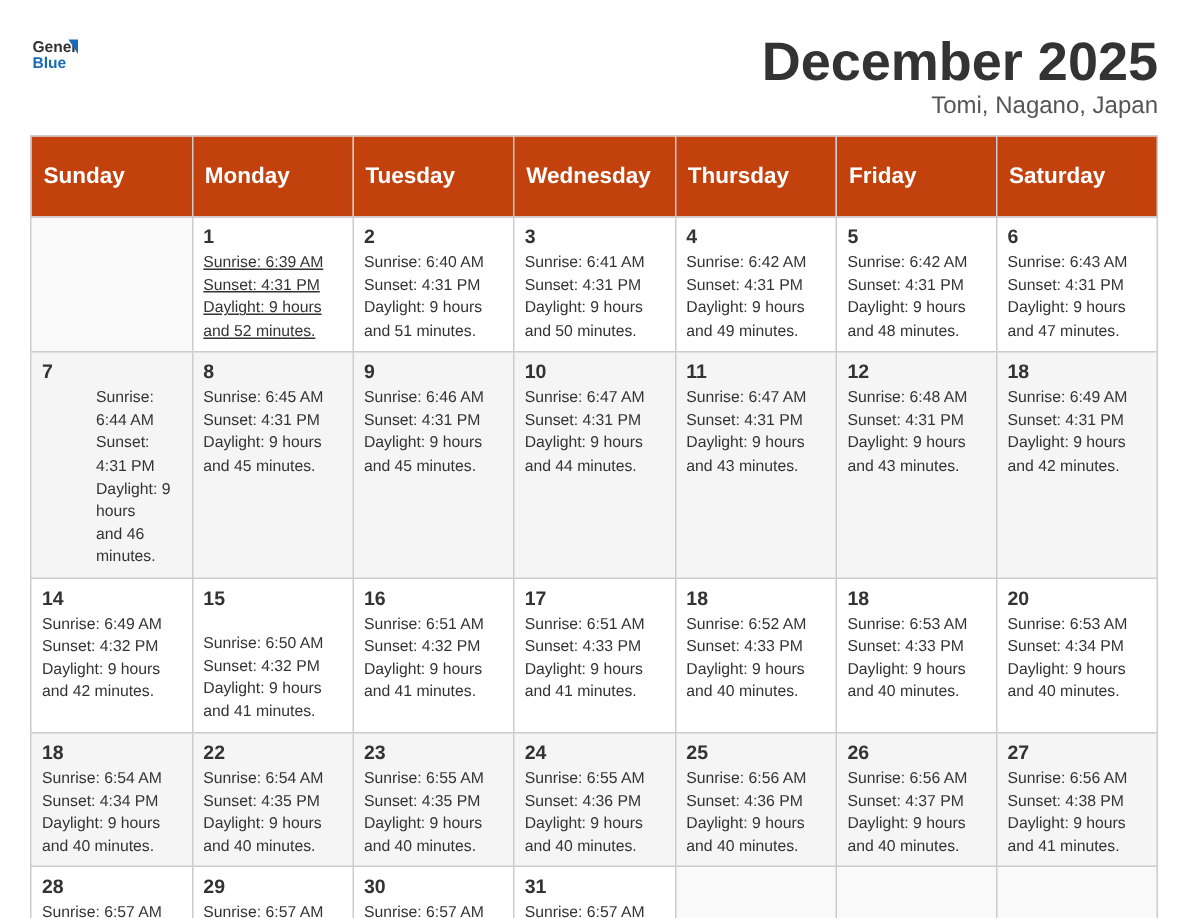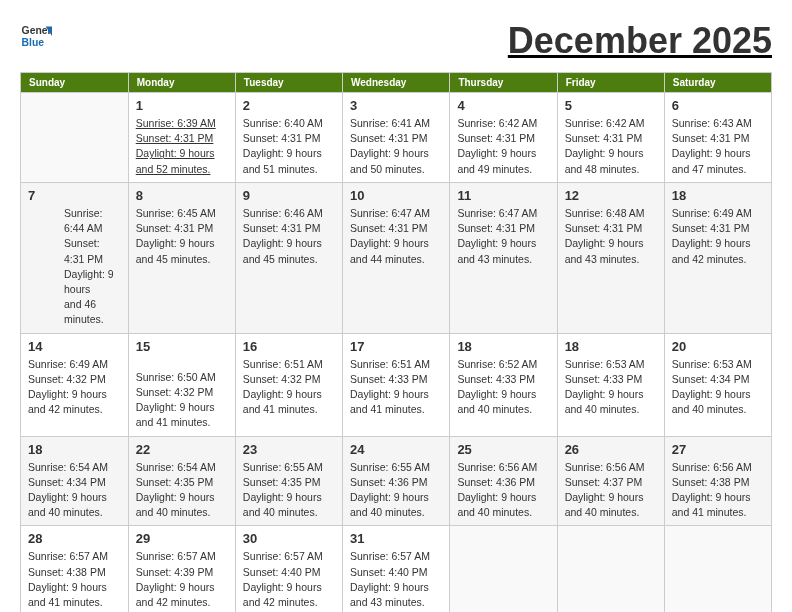--- a/index.html
+++ b/index.html
@@ -20,42 +20,41 @@
       display: flex;
       align-items: center;
       gap: 4px;
     }
     .logo-icon {
       width: 32px;
       height: 32px;
     }
     .title-block {
       text-align: right;
-      text-decoration: underline;
     }
     .month-title {
       font-size: 36px;
       font-weight: bold;
       color: #333;
     }
     .location {
       font-size: 16px;
       color: #555;
     }
     table {
       width: 100%;
       border-collapse: collapse;
       font-size: 11px;
     }
     thead tr th {
-      background-color: #4d7c0f;
+      background-color: #c2410c;
       color: #fff;
       text-align: left;
-      padding: 4px 8px;
-      font-size: 10px;
+      padding: 18px 8px;
+      font-size: 15px;
       font-weight: bold;
       border: 1px solid #ccc;
     }
     tbody tr td {
       border: 1px solid #ccc;
       padding: 5px 7px;
       vertical-align: top;
       width: 108px;
       min-height: 80px;
       background: #fff;
@@ -85,20 +84,21 @@
 <div class="header">
   <div class="logo">
     <svg class="logo-icon" viewBox="0 0 40 40" xmlns="http://www.w3.org/2000/svg">
       <text x="2" y="18" font-size="13" font-weight="bold" fill="#333" font-family="Arial">General</text>
       <text x="2" y="32" font-size="13" font-weight="bold" fill="#1a6bb5" font-family="Arial">Blue</text>
       <polygon points="32,8 40,8 40,20" fill="#1a6bb5"></polygon>
     </svg>
   </div>
   <div class="title-block">
     <div class="month-title">December 2025</div>
+    <div class="location">Tomi, Nagano, Japan</div>
   </div>
 </div>
 
 <table>
   <thead>
     <tr>
     <th>Sunday</th>
         <th>Monday</th>
         <th>Tuesday</th>
         <th>Wednesday</th>

